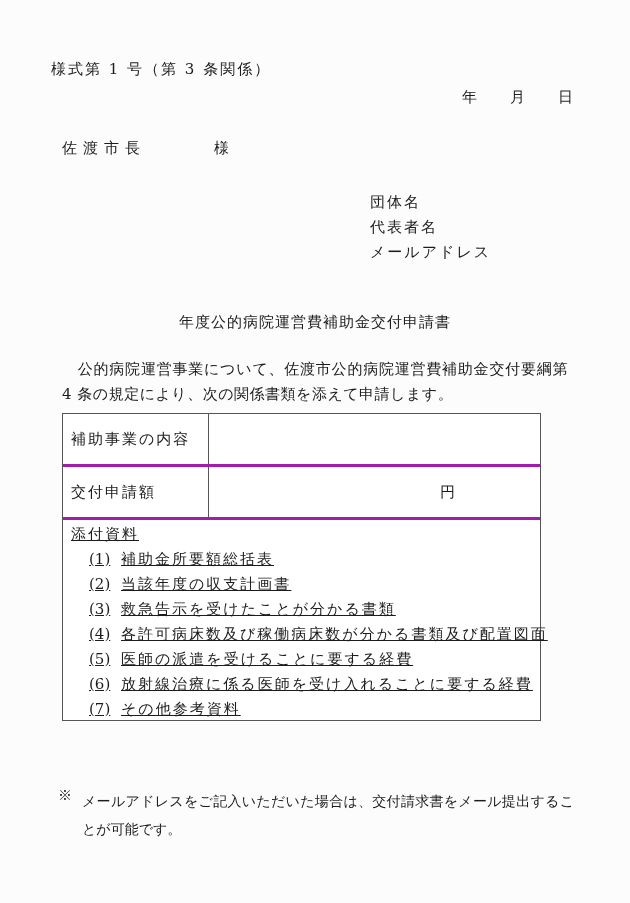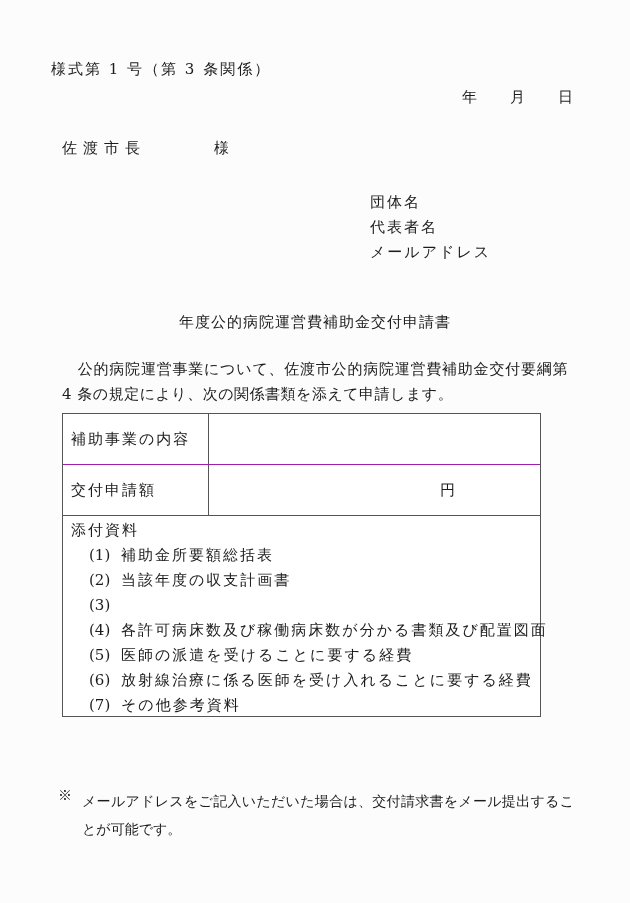--- a/index.html
+++ b/index.html
@@ -39,22 +39,22 @@
     line-height:24.5px; letter-spacing:0.5px;
     text-align:justify; white-space:pre-wrap;
   }
 
   
   #main-table {
     top:413px; left:62px; width:477px;
     border:1px solid #555;
     background:#fff;
   }
-  .trow { display:flex; border-bottom:1px solid #a21caf; }
-  .trow:last-child { border-bottom:none; }
+  .trow { display:flex; border-bottom:3px solid #a21caf; }
+  .trow:last-child { border-bottom:none;text-decoration:underline; }
   .tlabel {
     width:146px; flex:0 0 146px;
     border-right:1px solid #555;
     padding-left:8px; box-sizing:border-box;
     letter-spacing:2px; line-height:26px;
     display:flex; align-items:center;
   }
   .tvalue { flex:1; display:flex; align-items:center; }
   .r1 { height:50px; }
   .r2 { height:50px; }
@@ -116,20 +116,21 @@
     <div class="att-item">
       <span class="att-no">(1)</span>
       <span class="att-text">補助金所要額総括表</span>
     </div>
     <div class="att-item">
       <span class="att-no">(2)</span>
       <span class="att-text">当該年度の収支計画書</span>
     </div>
     <div class="att-item">
       <span class="att-no">(3)</span>
+      <span class="att-text">救急告示を受けたことが分かる書類</span>
     </div>
     <div class="att-item">
       <span class="att-no">(4)</span>
       <span class="att-text">各許可病床数及び稼働病床数が分かる書類及び配置図面</span>
     </div>
     <div class="att-item">
       <span class="att-no">(5)</span>
       <span class="att-text">医師の派遣を受けることに要する経費</span>
     </div>
     <div class="att-item">

